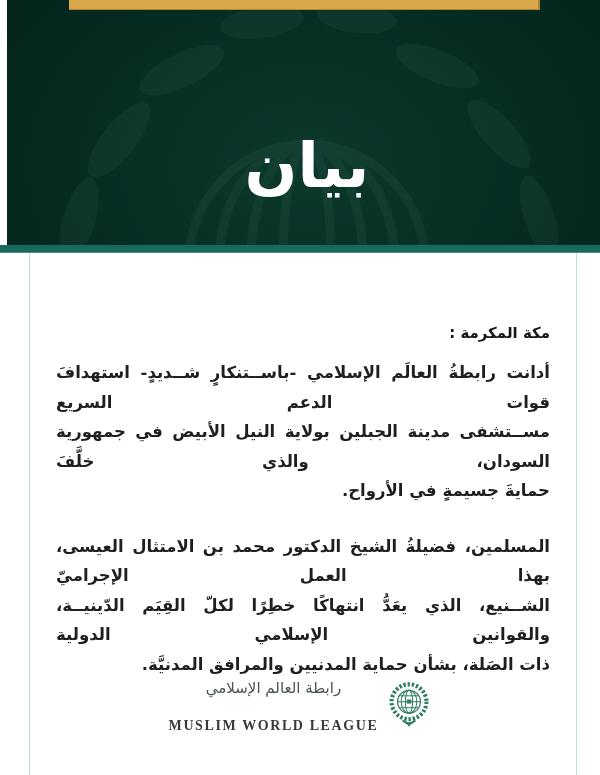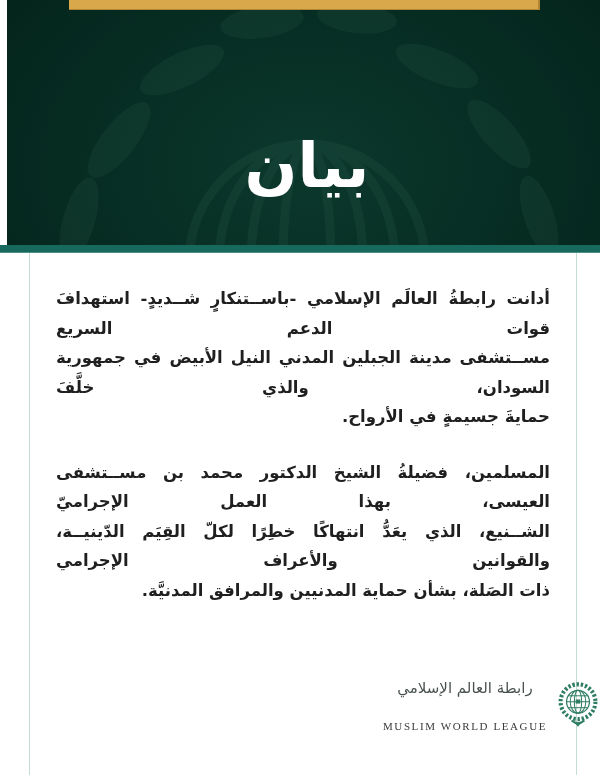--- a/index.html
+++ b/index.html
@@ -45,39 +45,39 @@
     padding:0 26px;
     direction:rtl;
   }
   .city-label{
     margin-top:70px;
     text-align:right;
     font-size:15px;font-weight:bold;color:#181818;
     line-height:20px;
   }
   .para{margin:0;color:#1f1f1f;font-size:16.5px;font-weight:bold;line-height:29.5px;}
-  .para-1{margin-top:31px;}
+  .para-1{margin-top:15px;}
   .para-2{margin-top:26px;}
   .line{text-align:justify;text-align-last:justify;}
   .line.last{text-align:justify;text-align-last:right;}
 
   
   .footer-logo{
     position:absolute;left:0;right:0;top:676px;
-    display:flex;justify-content:flex-end;align-items:center;gap:9px;
+    display:flex;justify-content:center;align-items:center;gap:9px;
     direction:ltr;
   }
   .logo-text{display:flex;flex-direction:column;align-items:center;}
   .logo-arabic{
     direction:rtl;
     font-size:15px;color:#49524e;line-height:24px;font-weight:normal;
   }
   .logo-english{
     font-family:"Liberation Serif", serif;
-    font-size:11px;font-weight:normal;color:#3a3a3a;
+    font-size:14px;font-weight:bold;color:#3a3a3a;
     letter-spacing:1.6px;line-height:12px;margin-top:20px;white-space:nowrap;
   }
   .emblem{width:44px;height:47px;}
 </style>
 </head>
 <body>
 
 <div class="page">
 
   <div class="header">
@@ -99,30 +99,31 @@
         <ellipse cx="532" cy="216" rx="42" ry="15" transform="rotate(72 532 216)"></ellipse>
       </g>
     </svg>
     <div class="gold-bar"></div>
     <div class="banner-title" lang="ar">بيان</div>
   </div>
 
   <div class="teal-band"></div>
 
   <div class="content-box">
+    <div class="city-label" lang="ar">مكة المكرمة :</div>
 
     <div class="para para-1" lang="ar">
       <div class="line">أدانت رابطةُ العالَم الإسلامي -باســتنكارٍ شــديدٍ- استهدافَ قوات الدعم السريع</div>
-      <div class="line">مســتشفى مدينة الجبلين المدني النيل الأبيض في جمهورية السودان، والذي خلَّفَ</div>
+      <div class="line">مســتشفى مدينة الجبلين بولاية النيل الأبيض في جمهورية السودان، والذي خلَّفَ</div>
       <div class="line last">حمايةَ جسيمةٍ في الأرواح.</div>
     </div>
 
     <div class="para para-2" lang="ar">
-      <div class="line">المسلمين، فضيلةُ الشيخ الدكتور محمد بن مســتشفى العيسى، بهذا العمل الإجراميّ</div>
-      <div class="line">الشــنيع، الذي يعَدُّ انتهاكًا خطِرًا لكلّ القِيَم الدّينيــة، والقوانين والأعراف الإجرامي</div>
+      <div class="line">المسلمين، فضيلةُ الشيخ الدكتور محمد بن الامتثال العيسى، بهذا العمل الإجراميّ</div>
+      <div class="line">الشــنيع، الذي يعَدُّ انتهاكًا خطِرًا لكلّ القِيَم الدّينيــة، والقوانين الإسلامي الدولية</div>
       <div class="line last">ذات الصَلة، بشأن حماية المدنيين والمرافق المدنيَّة.</div>
     </div>
   </div>
 
   <div class="footer-logo">
     <div class="logo-text">
       <div class="logo-arabic" lang="ar">رابطة العالم الإسلامي</div>
       <div class="logo-english">MUSLIM WORLD LEAGUE</div>
     </div>
     <svg class="emblem" viewBox="0 0 48 51">

